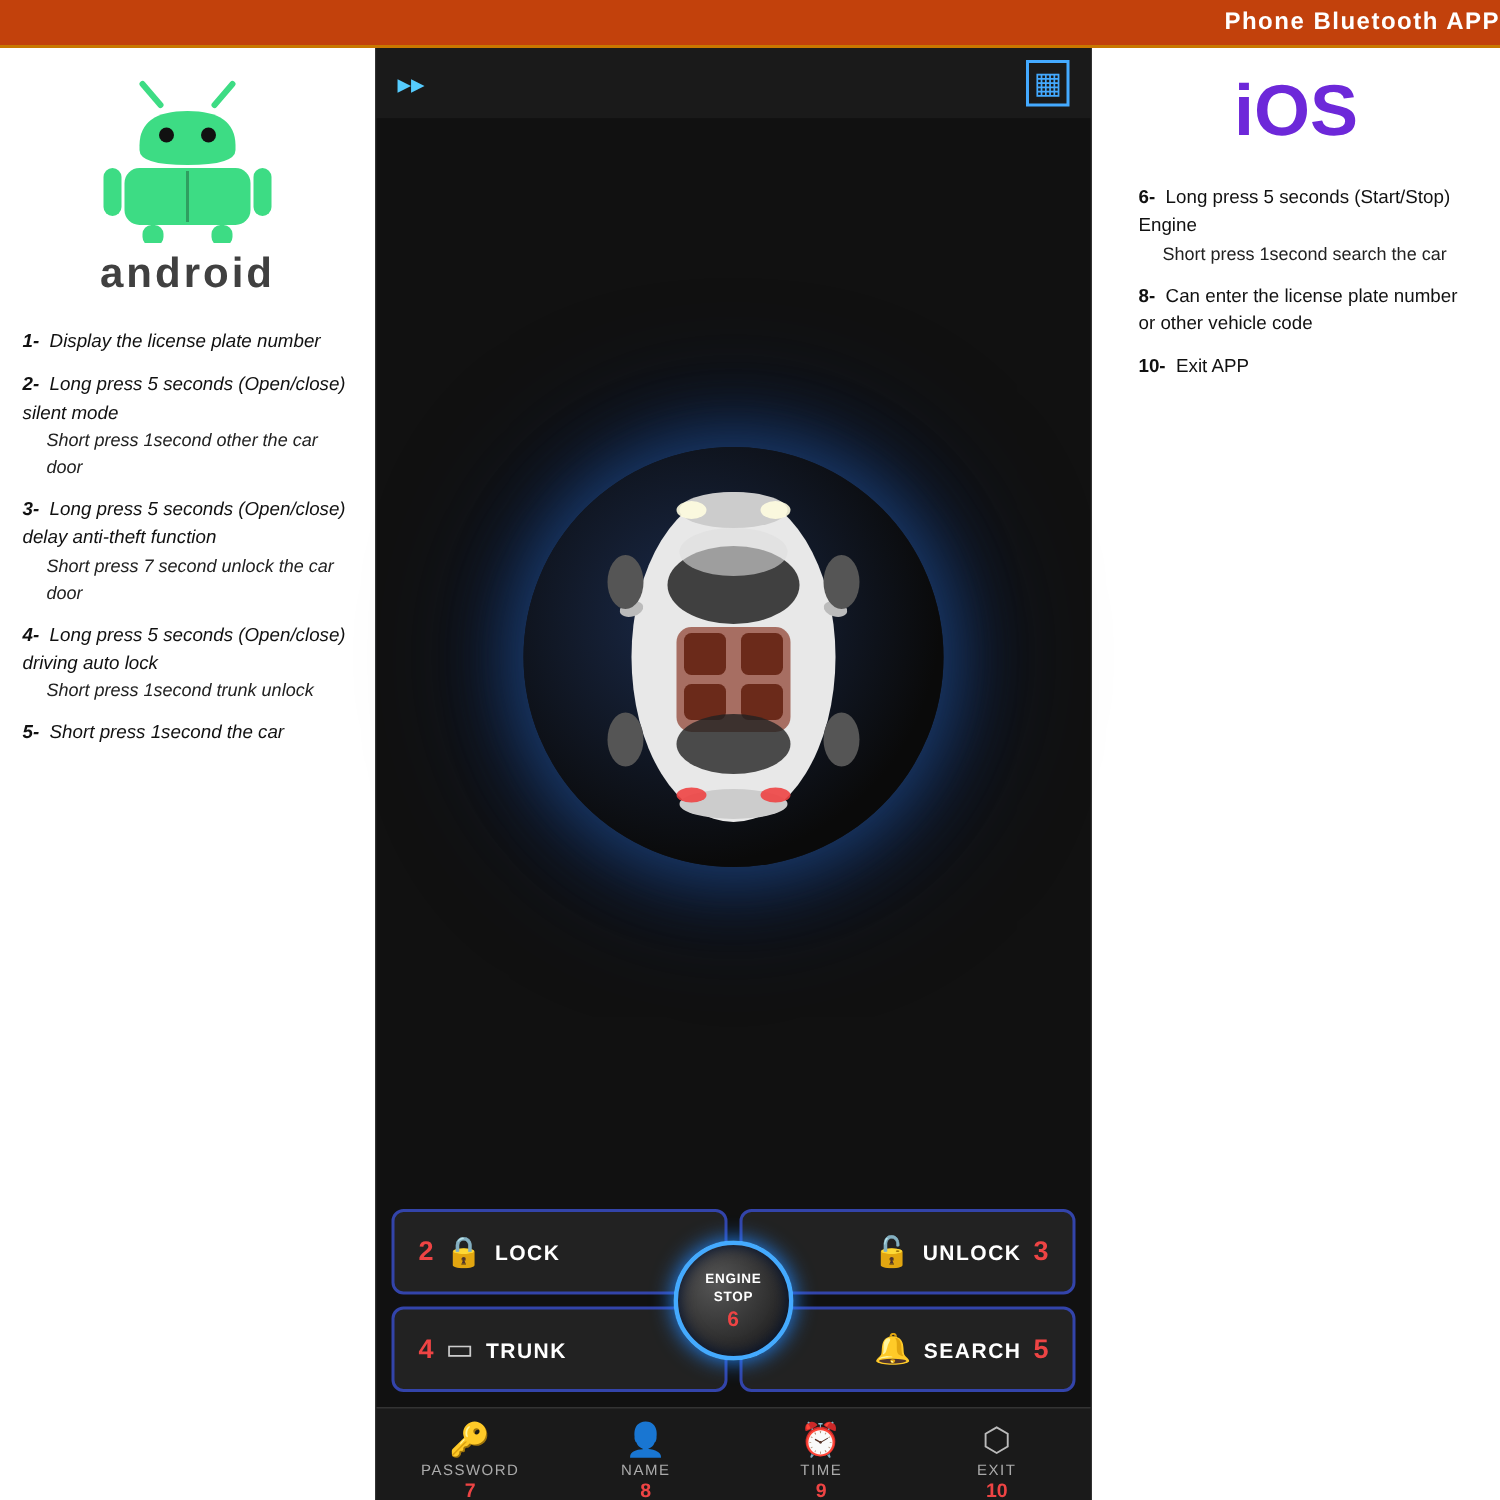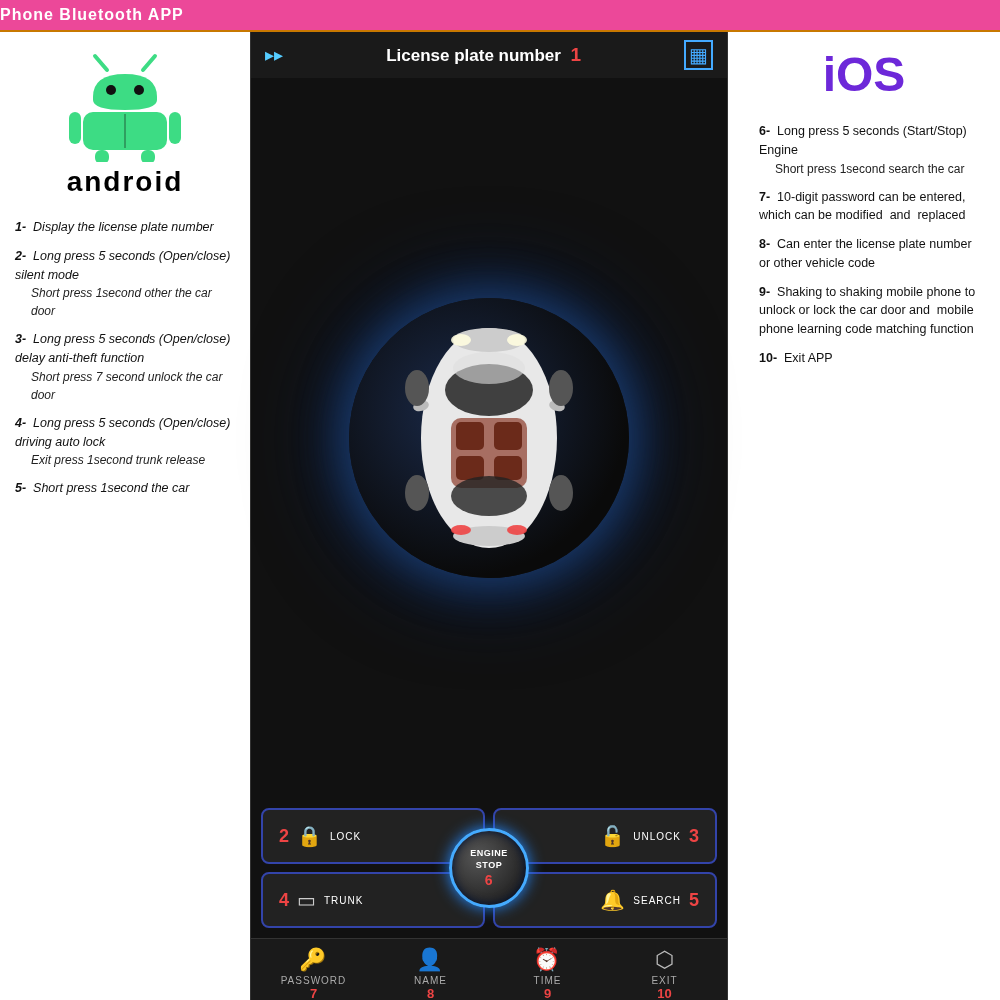--- a/index.html
+++ b/index.html
@@ -6,22 +6,22 @@
     body {
       width: 1000px;
       height: 1000px;
       overflow: hidden;
       font-family: Arial, sans-serif;
       background: #fff;
     }
 
     
     .top-banner {
-      background: #ec4899;
-      text-align: left;
+      background: #c2410c;
+      text-align: right;
       padding: 6px 0;
       font-weight: bold;
       font-size: 16px;
       color: #fff;
       letter-spacing: 1px;
       border-bottom: 2px solid #c87800;
     }
 
     .main-content {
       display: flex;
@@ -49,21 +49,21 @@
     
     .android-icon {
       width: 120px;
       height: 120px;
     }
 
     .android-text {
       font-size: 28px;
       font-family: 'Arial', sans-serif;
       font-weight: bold;
-      color: #000000;
+      color: #404040;
       letter-spacing: 2px;
       text-transform: lowercase;
       margin-top: 4px;
     }
 
     .left-list {
       font-size: 12.5px;
       color: #111;
       line-height: 1.5;
       font-style: italic;
@@ -186,22 +186,22 @@
       margin-right: 8px;
     }
 
     .ctrl-btn .btn-icon {
       font-size: 20px;
       margin-right: 8px;
       color: #ccc;
     }
 
     .ctrl-btn .btn-label {
-      font-size: 10px;
-      font-weight: normal;
+      font-size: 14px;
+      font-weight: bold;
       letter-spacing: 1px;
       color: #fff;
     }
 
     .ctrl-btn.right-align {
       flex-direction: row;
       justify-content: flex-end;
     }
 
     .ctrl-btn.right-align .btn-num {
@@ -381,38 +381,35 @@
 
       <div class="item">
         <span class="num">3-</span>
         &nbsp;Long press 5 seconds (Open/close) delay anti-theft function
         <div class="sub">Short press 7 second unlock the car door</div>
       </div>
 
       <div class="item">
         <span class="num">4-</span>
         &nbsp;Long press 5 seconds (Open/close) driving auto lock
-        <div class="sub">Exit press 1second trunk release</div>
+        <div class="sub">Short press 1second trunk unlock</div>
       </div>
 
       <div class="item">
         <span class="num">5-</span>
         &nbsp;Short press 1second the car
       </div>
 
     </div>
   </div>
 
   <div class="center-panel">
 
     <div class="phone-header">
       <span class="bluetooth-icon">▸▸</span>
-      <span class="title">
-        License plate number &nbsp;<span style="color:#e44;font-size:19px;font-weight:bold;">1</span>
-      </span>
       <span class="scan-icon">▦</span>
     </div>
 
     <div class="car-area">
       <div class="car-circle">
 
         <svg class="car-top-view" viewBox="0 0 180 240">
 
           <ellipse cx="90" cy="120" rx="68" ry="110" fill="#e8e8e8"></ellipse>
 
@@ -522,34 +519,26 @@
     <div class="ios-logo">iOS</div>
 
     <div class="right-list">
 
       <div class="item">
         <span class="num">6-</span>
         &nbsp;Long press 5 seconds (Start/Stop) Engine
         <div class="sub">Short press 1second search the car</div>
       </div>
 
-      <div class="item">
-        <span class="num">7-</span>
-        &nbsp;10-digit password can be entered, which can be modified &nbsp;and &nbsp;replaced
-      </div>
 
       <div class="item">
         <span class="num">8-</span>
         &nbsp;Can enter the license plate number or other vehicle code
       </div>
 
-      <div class="item">
-        <span class="num">9-</span>
-        &nbsp;Shaking to shaking mobile phone to unlock or lock the car door and &nbsp;mobile phone learning code matching function
-      </div>
 
       <div class="item">
         <span class="num">10-</span>
         &nbsp;Exit APP
       </div>
 
     </div>
   </div>
 
 </div>

